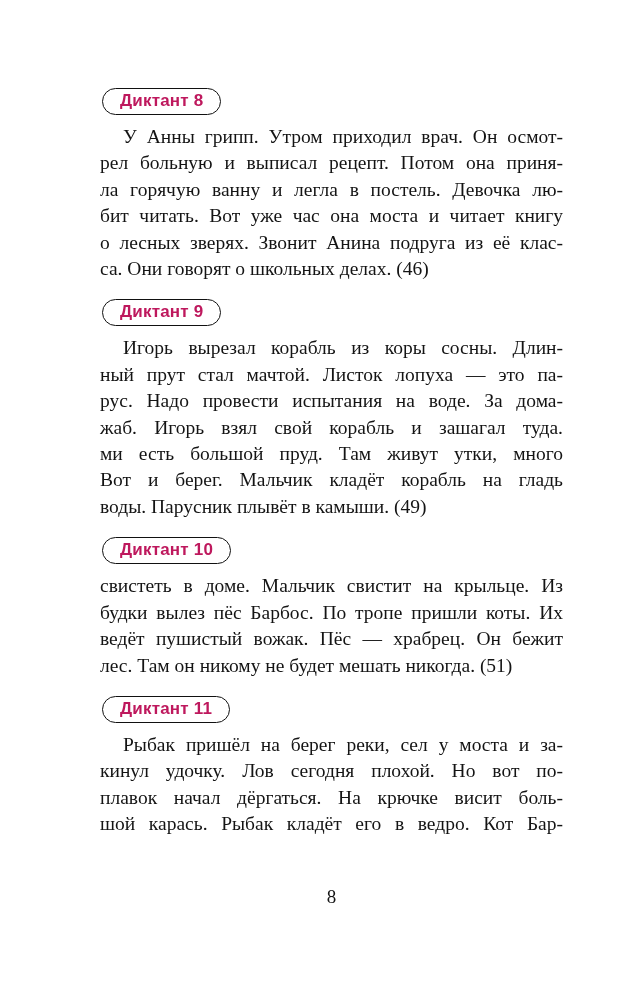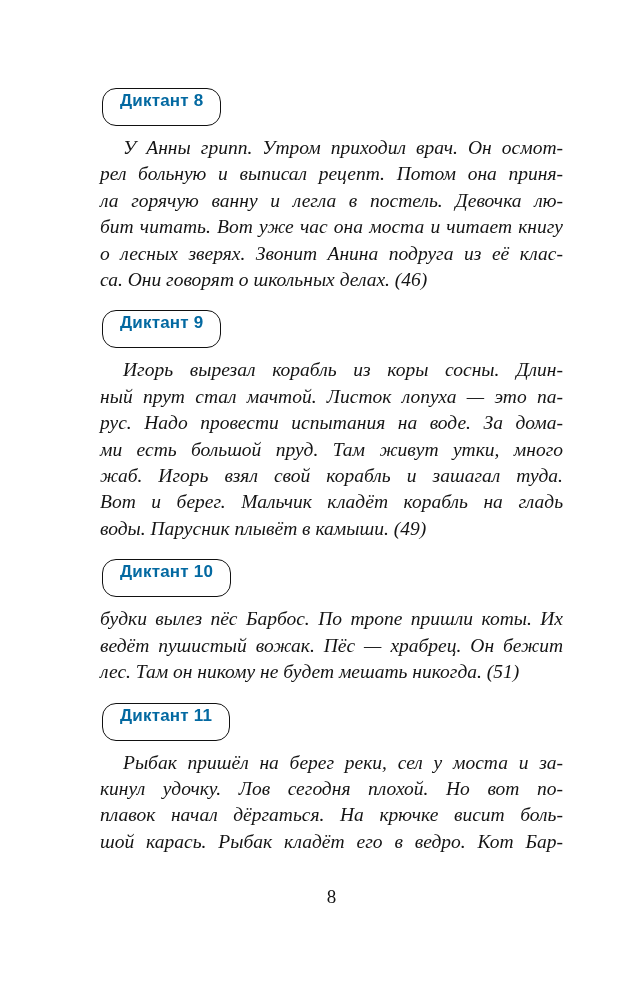--- a/index.html
+++ b/index.html
@@ -18,42 +18,41 @@
     font-family: "Liberation Serif", serif;
     overflow: hidden;
   }
   .diktant {
     margin-bottom: 17px;
   }
   .pill {
     display: inline-block;
     border: 1.7px solid #111111;
     border-radius: 14px;
-    padding: 2px 17px 14px 17px;
+    padding: 2px 17px 3px 17px;
     margin-left: 2px;
     margin-bottom: 9px;
     font-family: "Liberation Sans", sans-serif;
     font-weight: bold;
     font-size: 17px;
     line-height: 20px;
     letter-spacing: 0.2px;
-    color: #0369a1;
+    color: #be185d;
     background: #ffffff;
   }
   .para {
     width: 463px;
     font-size: 19.5px;
     line-height: 26.4px;
     color: #141414;
   }
   .line {
     text-align: justify;
     text-align-last: justify;
     white-space: normal;
-    font-style: italic;
   }
   .line.indent {
     padding-left: 23px;
   }
   .line.end {
     text-align: center;
     text-align-last: left;
   }
   .page-number {
     position: absolute;
@@ -85,32 +84,33 @@
   </section>
 
   <section class="diktant">
     <div class="pill">
       <span>Диктант 9</span>
     </div>
     <div class="para">
       <div class="line indent">Игорь вырезал корабль из коры сосны. Длин-</div>
       <div class="line">ный прут стал мачтой. Листок лопуха — это па-</div>
       <div class="line">рус. Надо провести испытания на воде. За дома-</div>
+      <div class="line">жаб. Игорь взял свой корабль и зашагал туда.</div>
       <div class="line">ми есть большой пруд. Там живут утки, много</div>
-      <div class="line">жаб. Игорь взял свой корабль и зашагал туда.</div>
       <div class="line">Вот и берег. Мальчик кладёт корабль на гладь</div>
       <div class="line end">воды. Парусник плывёт в камыши. (49)</div>
     </div>
   </section>
 
   <section class="diktant">
     <div class="pill">
       <span>Диктант 10</span>
     </div>
     <div class="para">
+      <div class="line">свистеть в доме. Мальчик свистит на крыльце. Из</div>
       <div class="line">будки вылез пёс Барбос. По тропе пришли коты. Их</div>
       <div class="line">ведёт пушистый вожак. Пёс — храбрец. Он бежит</div>
       <div class="line end">лес. Там он никому не будет мешать никогда. (51)</div>
     </div>
   </section>
 
   <section class="diktant">
     <div class="pill">
       <span>Диктант 11</span>
     </div>

